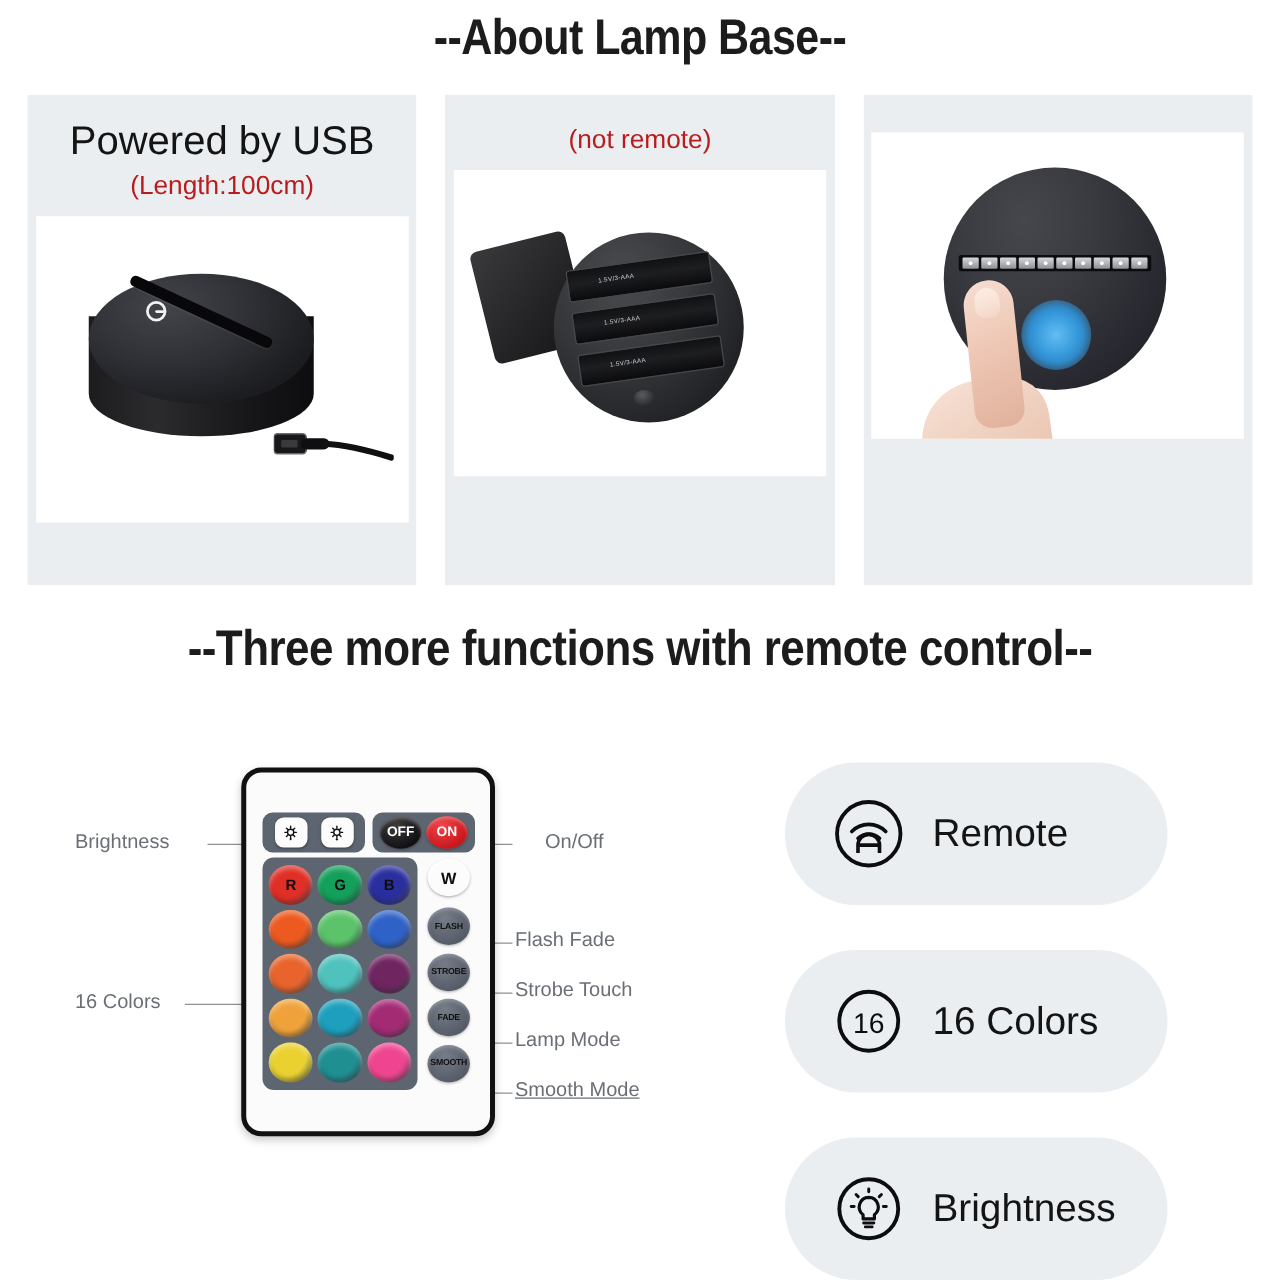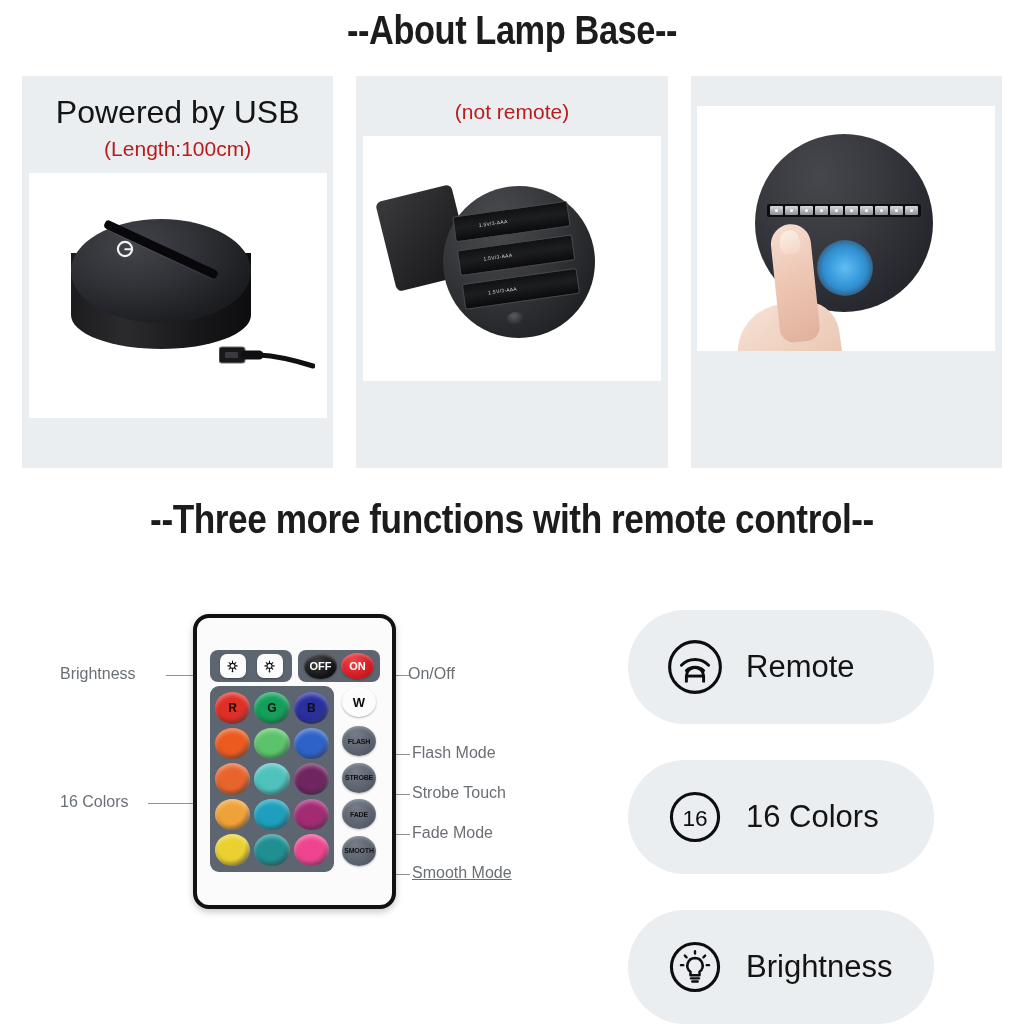--- a/index.html
+++ b/index.html
@@ -379,24 +379,24 @@
   <div class="leader" style="left:148px;top:207px;width:56px;"></div>
   <div class="leader" style="left:384px;top:79px;width:26px;"></div>
   <div class="leader" style="left:384px;top:158px;width:26px;"></div>
   <div class="leader" style="left:384px;top:198px;width:26px;"></div>
   <div class="leader" style="left:384px;top:238px;width:26px;"></div>
   <div class="leader" style="left:384px;top:278px;width:26px;"></div>
 
   <div class="callout" style="left:60px;top:69px;">Brightness</div>
   <div class="callout" style="left:60px;top:197px;">16 Colors</div>
 
-  <div class="callout" style="left:408px;top:69px;">On/Off</div>
-  <div class="callout" style="left:412px;top:148px;">Flash Mode</div>
+  <div class="callout" style="left:436px;top:69px;">On/Off</div>
+  <div class="callout" style="left:412px;top:148px;">Flash Fade</div>
   <div class="callout" style="left:412px;top:188px;">Strobe Touch</div>
-  <div class="callout" style="left:412px;top:228px;">Fade Mode</div>
+  <div class="callout" style="left:412px;top:228px;">Lamp Mode</div>
   <div class="callout" style="left:412px;top:268px;text-decoration:underline;">Smooth Mode</div>
 
   <div class="remote-body">
     <div class="remote-inner">
 
       <div class="pad-top">
         <div class="pad-group pad-bright">
           <div class="btn-round btn-bright">
             <svg width="15" height="15" viewBox="0 0 24 24">
               <circle cx="12" cy="11" r="4" fill="none" stroke="#111" stroke-width="1.8"></circle>

